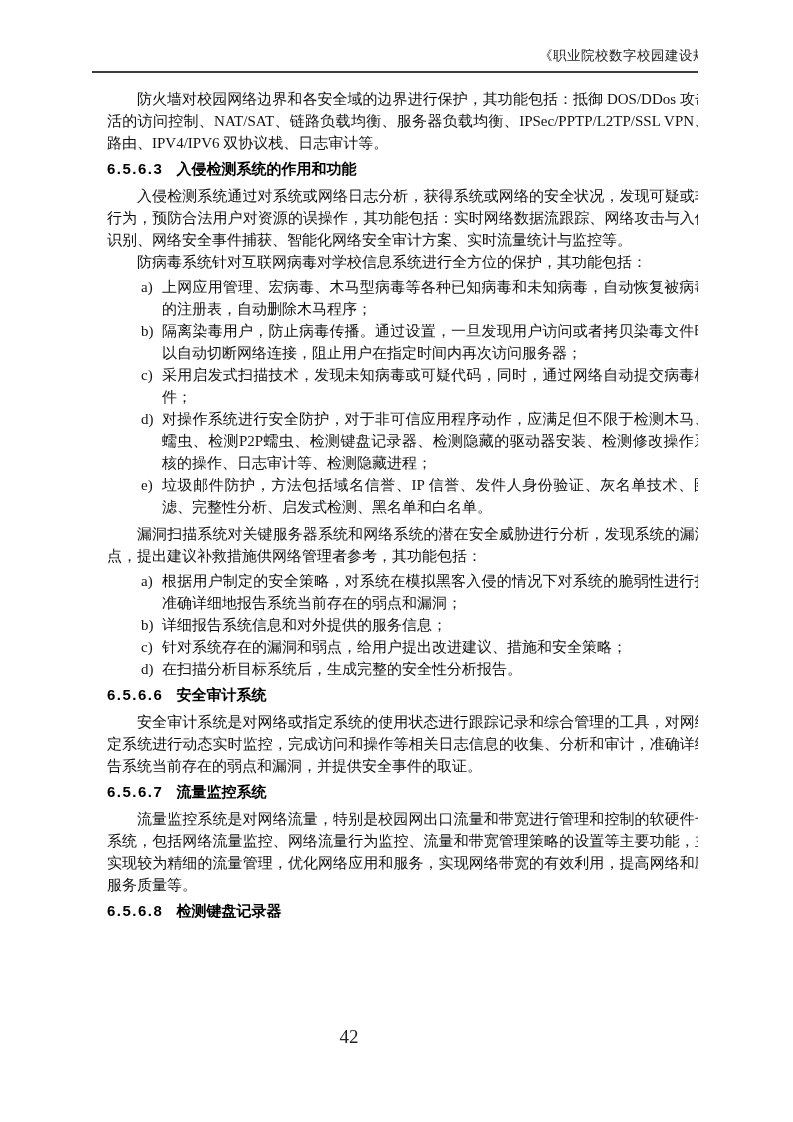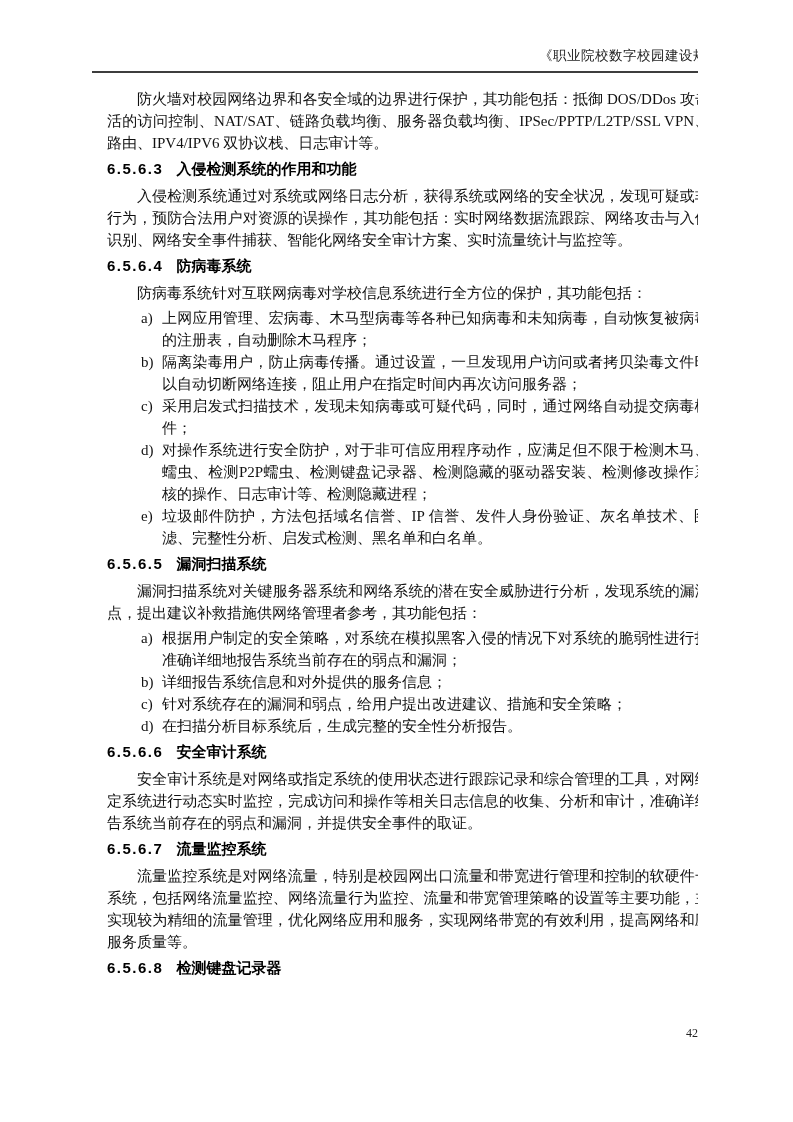--- a/index.html
+++ b/index.html
@@ -72,22 +72,22 @@
   }
   .li-text {
     flex: 1;
     text-align: justify;
   }
   .footer {
     position: absolute;
     top: 1026px;
     left: 0;
     width: 100%;
-    text-align: right;
-    font-size: 12px;
+    text-align: center;
+    font-size: 19px;
     color: #222;
   }
 </style>
 </head>
 <body>
 
 <div class="page">
 
   <div class="header">
     <span>《职业院校数字校园建设规范》</span>
@@ -97,24 +97,20 @@
   <div class="content">
 
     <p class="para">防火墙对校园网络边界和各安全域的边界进行保护，其功能包括：抵御 DOS/DDos 攻击、灵活的访问控制、NAT/SAT、链路负载均衡、服务器负载均衡、IPSec/PPTP/L2TP/SSL VPN、策略路由、IPV4/IPV6 双协议栈、日志审计等。</p>
 
     <h3 class="sec-heading">
       <span class="sec-num">6.5.6.3</span>
       <span class="sec-title">入侵检测系统的作用和功能</span>
     </h3>
     <p class="para">入侵检测系统通过对系统或网络日志分析，获得系统或网络的安全状况，发现可疑或非法的行为，预防合法用户对资源的误操作，其功能包括：实时网络数据流跟踪、网络攻击与入侵手段识别、网络安全事件捕获、智能化网络安全审计方案、实时流量统计与监控等。</p>
 
-    <h3 class="sec-heading">
-      <span class="sec-num">6.5.6.4</span>
-      <span class="sec-title">防病毒系统</span>
-    </h3>
     <p class="para">防病毒系统针对互联网病毒对学校信息系统进行全方位的保护，其功能包括：</p>
     <div class="item-list">
       <div class="list-item">
         <span class="li-label">a)</span>
         <span class="li-text">上网应用管理、宏病毒、木马型病毒等各种已知病毒和未知病毒，自动恢复被病毒修改的注册表，自动删除木马程序；</span>
       </div>
       <div class="list-item">
         <span class="li-label">b)</span>
         <span class="li-text">隔离染毒用户，防止病毒传播。通过设置，一旦发现用户访问或者拷贝染毒文件时，可以自动切断网络连接，阻止用户在指定时间内再次访问服务器；</span>
       </div>
@@ -125,24 +121,20 @@
       <div class="list-item">
         <span class="li-label">d)</span>
         <span class="li-text">对操作系统进行安全防护，对于非可信应用程序动作，应满足但不限于检测木马、检测蠕虫、检测P2P蠕虫、检测键盘记录器、检测隐藏的驱动器安装、检测修改操作系统内核的操作、日志审计等、检测隐藏进程；</span>
       </div>
       <div class="list-item">
         <span class="li-label">e)</span>
         <span class="li-text">垃圾邮件防护，方法包括域名信誉、IP 信誉、发件人身份验证、灰名单技术、图片过滤、完整性分析、启发式检测、黑名单和白名单。</span>
       </div>
     </div>
 
-    <h3 class="sec-heading">
-      <span class="sec-num">6.5.6.5</span>
-      <span class="sec-title">漏洞扫描系统</span>
-    </h3>
     <p class="para">漏洞扫描系统对关键服务器系统和网络系统的潜在安全威胁进行分析，发现系统的漏洞和弱点，提出建议补救措施供网络管理者参考，其功能包括：</p>
     <div class="item-list">
       <div class="list-item">
         <span class="li-label">a)</span>
         <span class="li-text">根据用户制定的安全策略，对系统在模拟黑客入侵的情况下对系统的脆弱性进行扫描，准确详细地报告系统当前存在的弱点和漏洞；</span>
       </div>
       <div class="list-item">
         <span class="li-label">b)</span>
         <span class="li-text">详细报告系统信息和对外提供的服务信息；</span>
       </div>

